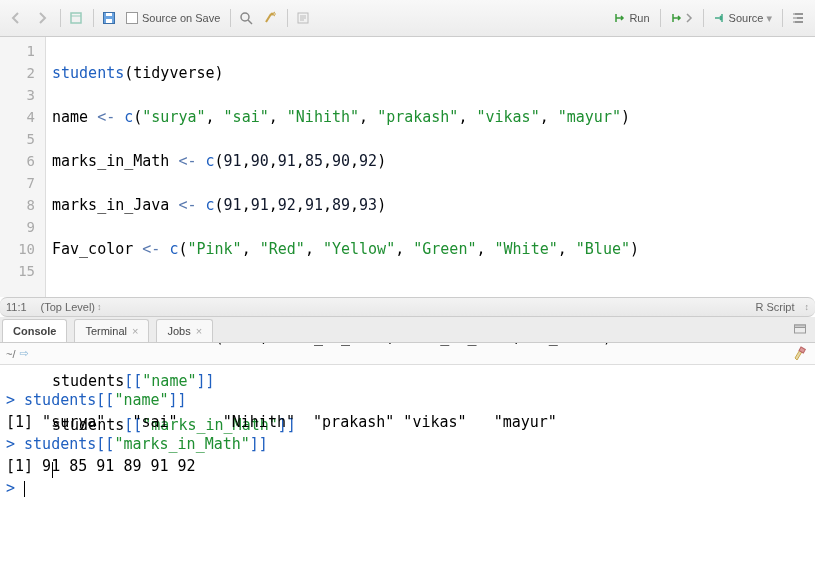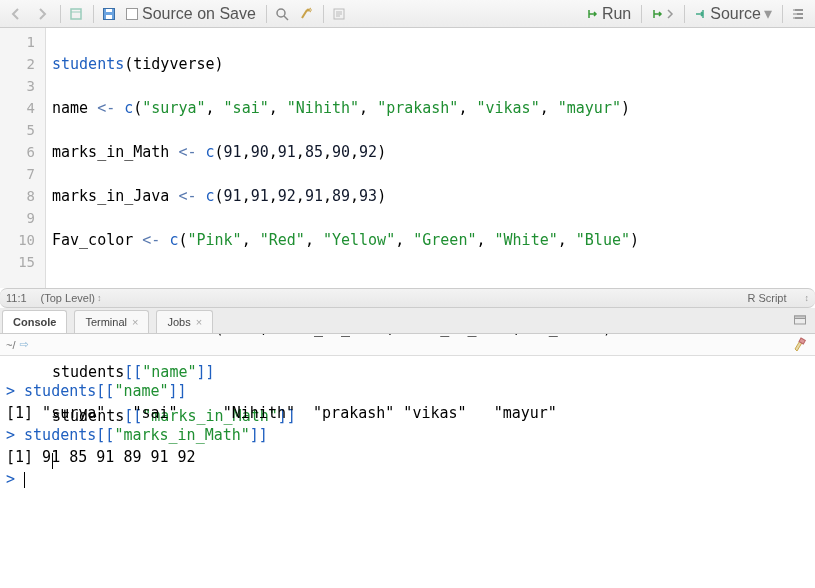--- a/index.html
+++ b/index.html
@@ -1,19 +1,19 @@
 <!DOCTYPE html>
 <html><head>
 <meta charset="utf-8">
 <style>
   * { box-sizing: border-box; margin: 0; padding: 0; }
   html, body { width: 815px; height: 588px; font-family: "Lucida Console", Monaco, monospace; font-size: 13px; background: #fff; overflow: hidden; }
   
   
-  .toolbar { height: 28px; border-bottom: 1px solid #ccc; background: linear-gradient(#f8f8f8, #ececec); display: flex; align-items: center; padding: 0 4px; font-family: Arial, sans-serif; font-size: 16px; color: #555; }
+  .toolbar { height: 37px; border-bottom: 1px solid #ccc; background: linear-gradient(#f8f8f8, #ececec); display: flex; align-items: center; padding: 0 4px; font-family: Arial, sans-serif; font-size: 11px; color: #555; }
   .toolbar .tb-item { display: inline-flex; align-items: center; padding: 2px 4px; margin-right: 2px; border-radius: 3px; }
   .toolbar .sep { width: 1px; height: 18px; background: #ccc; margin: 0 4px; }
   .toolbar .spacer { flex: 1; }
   .toolbar svg { display: block; }
   .chk { width: 12px; height: 12px; border: 1px solid #999; background: #fff; margin-right: 4px; }
   
   
   .editor { display: flex; height: 260px; background: #fff; }
   .gutter { width: 46px; background: #f5f5f5; border-right: 1px solid #ddd; color: #aaa; text-align: right; padding: 3px 10px 3px 0; font-size: 14px; line-height: 22px; font-family: "Lucida Console", Monaco, monospace; }
   .code { flex: 1; padding: 3px 6px; font-size: 15px; line-height: 22px; white-space: pre; font-family: "Lucida Console", Monaco, monospace; color: #000; }
@@ -23,21 +23,21 @@
   .ident { color: #000000; }
   .num { color: #0f172a; }
   .str { color: #1f8f32; }
   .paren { color: #000; }
   .dollar { color: #6a8fbf; }
   .op { color: #5a7ab0; }
   .cursor { display: inline-block; width: 1px; height: 16px; background: #000; vertical-align: middle; }
 
   
   .statusbar { height: 20px; background: linear-gradient(#f3f3f3,#e8e8e8); border-top: 1px solid #ccc; border-bottom: 1px solid #ccc; display: flex; align-items: center; font-family: Arial, sans-serif; font-size: 11px; color: #666; padding: 0 6px; border-radius: 7px; }
-  .statusbar .right { margin-left: auto; display: flex; align-items: center; gap: 16px; }
+  .statusbar .right { margin-left: auto; display: flex; align-items: center; gap: 8px; }
   .updn { font-size: 9px; color: #999; margin-left: 2px; }
   
   
   .tabs { height: 26px; background: #ececec; border-bottom: 1px solid #ccc; display: flex; align-items: flex-end; font-family: Arial, sans-serif; font-size: 11px; color: #444; padding-left: 2px; position: relative; }
   .tab { padding: 5px 10px 5px 10px; background: #f8f8f8; border: 1px solid #ccc; border-bottom: none; margin-right: 7px; border-radius: 3px 3px 0 0; display: flex; align-items: center; gap: 5px; }
   .tab.active { background: #fff; font-weight: bold; }
   .tab .close { color: #aaa; font-size: 11px; }
   .tabs .window-icon { position: absolute; right: 8px; top: 5px; }
   
   

